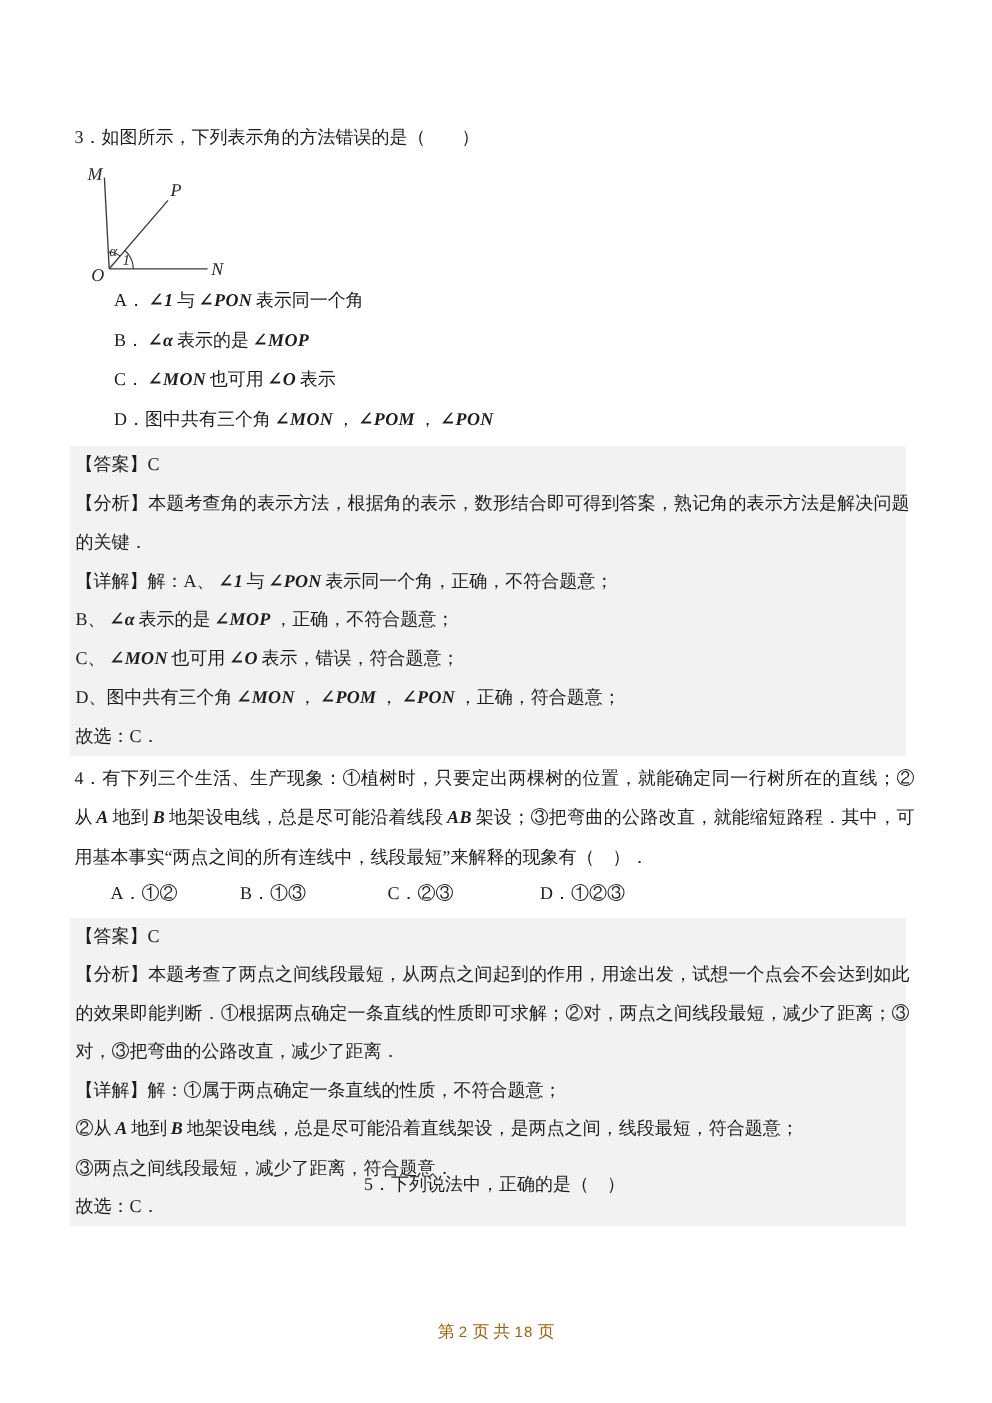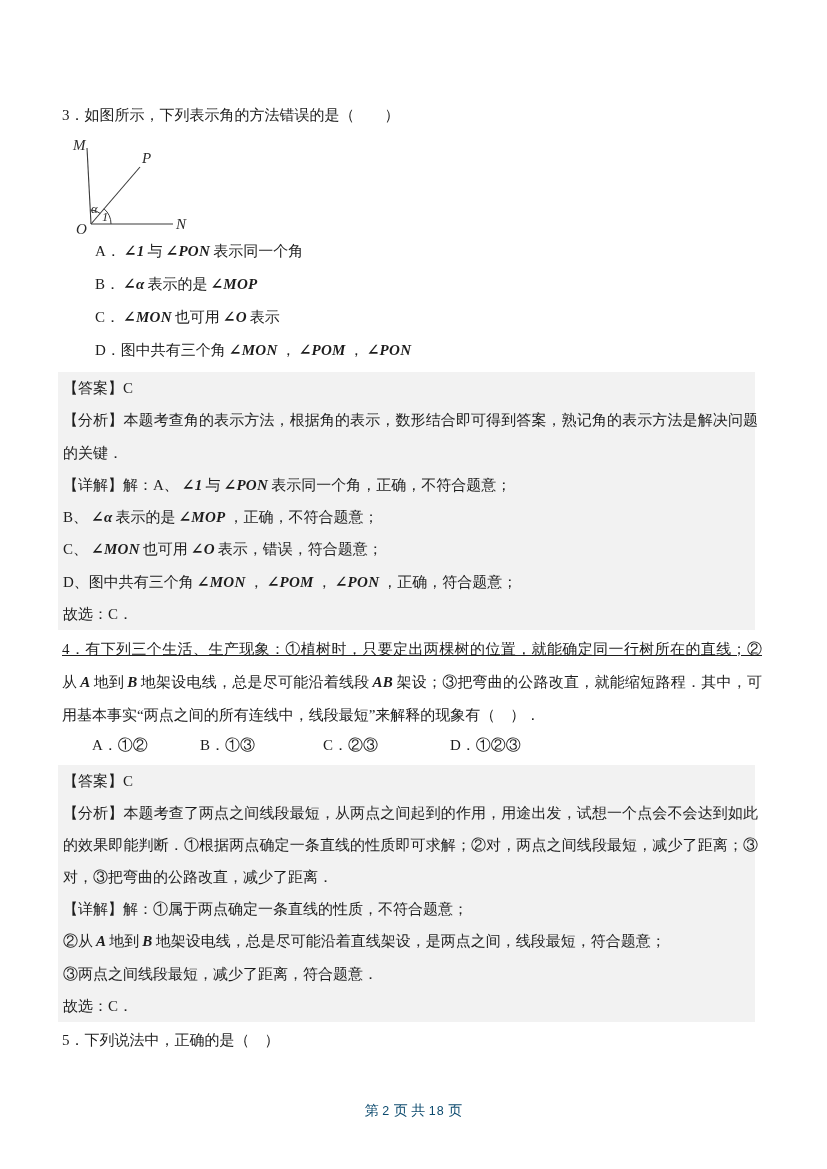--- a/index.html
+++ b/index.html
@@ -51,21 +51,21 @@
   .options-row .opt { position:absolute; top:0; height:33px; line-height:33px; white-space:nowrap; }
   .figure-svg text {
     font-family:"Liberation Serif","DejaVu Serif",serif;
     fill:#2a2a2a;
   }
   .fig-point { font-style:italic; font-size:15px; }
   .fig-angle { font-style:italic; font-size:12.5px; }
   .footer-line {
     width:827px; text-align:center;
     height:33px; line-height:33px;
-    font-size:14px; color:#0c4a6e;
+    font-size:14px; color:#a16207;
   }
 </style>
 </head>
 <body>
 
 <div class="page">
 
   <div class="abs line" style="left:62px; top:99px; width:700px;"><span class="seg">3．如图所示，下列表示角的方法错误的是（　　）</span></div>
 
   <svg class="abs figure-svg" style="left:58px; top:130px;" width="140" height="108" viewBox="0 0 140 108">
@@ -94,21 +94,21 @@
     <div class="gline1 gfill"><span class="seg">【分析】本题考查角的表示方法，根据角的表示，数形结合即可得到答案，熟记角的表示方法是解决问题</span></div>
     <div class="gline1"><span class="seg">的关键．</span></div>
     <div class="gline1"><span class="seg">【详解】解：A、</span><span class="seg seg-math">∠1</span><span class="seg">与</span><span class="seg seg-math">∠PON</span><span class="seg">表示同一个角，正确，不符合题意；</span></div>
     <div class="gline1"><span class="seg">B、</span><span class="seg seg-math">∠α</span><span class="seg">表示的是</span><span class="seg seg-math">∠MOP</span><span class="seg">，正确，不符合题意；</span></div>
     <div class="gline1"><span class="seg">C、</span><span class="seg seg-math">∠MON</span><span class="seg">也可用</span><span class="seg seg-math">∠O</span><span class="seg">表示，错误，符合题意；</span></div>
     <div class="gline1"><span class="seg">D、图中共有三个角</span><span class="seg seg-math">∠MON</span><span class="seg">，</span><span class="seg seg-math">∠POM</span><span class="seg">，</span><span class="seg seg-math">∠PON</span><span class="seg">，正确，符合题意；</span></div>
     <div class="gline1"><span class="seg">故选：C．</span></div>
   </div>
 
   <div class="abs" style="left:62px; top:633px; width:700px;">
-    <div class="line fill" style="width:700px;text-decoration:underline;"><span class="seg">4．有下列三个生活、生产现象：①植树时，只要定出两棵树的位置，就能确定同一行树所在的直线；②</span></div>
+    <div class="line fill" style="width:700px;"><span class="seg">4．有下列三个生活、生产现象：①植树时，只要定出两棵树的位置，就能确定同一行树所在的直线；②</span></div>
     <div class="line fill" style="width:700px;"><span class="seg">从</span><span class="seg seg-math">A</span><span class="seg">地到</span><span class="seg seg-math">B</span><span class="seg">地架设电线，总是尽可能沿着线段</span><span class="seg seg-math">AB</span><span class="seg">架设；③把弯曲的公路改直，就能缩短路程．其中，可</span></div>
     <div class="line"><span class="seg">用基本事实“两点之间的所有连线中，线段最短”来解释的现象有（　）．</span></div>
   </div>
 
   <div class="abs options-row" style="left:0; top:729px; width:827px;">
     <span class="opt" style="left:92px;"><span class="seg">A．①②</span></span>
     <span class="opt" style="left:200px;"><span class="seg">B．①③</span></span>
     <span class="opt" style="left:323px;"><span class="seg">C．②③</span></span>
     <span class="opt" style="left:450px;"><span class="seg">D．①②③</span></span>
   </div>
@@ -117,17 +117,17 @@
     <div class="gline2"><span class="seg">【答案】C</span></div>
     <div class="gline2 gfill"><span class="seg">【分析】本题考查了两点之间线段最短，从两点之间起到的作用，用途出发，试想一个点会不会达到如此</span></div>
     <div class="gline2 gfill"><span class="seg">的效果即能判断．①根据两点确定一条直线的性质即可求解；②对，两点之间线段最短，减少了距离；③</span></div>
     <div class="gline2"><span class="seg">对，③把弯曲的公路改直，减少了距离．</span></div>
     <div class="gline2"><span class="seg">【详解】解：①属于两点确定一条直线的性质，不符合题意；</span></div>
     <div class="gline2"><span class="seg">②从</span><span class="seg seg-math">A</span><span class="seg">地到</span><span class="seg seg-math">B</span><span class="seg">地架设电线，总是尽可能沿着直线架设，是两点之间，线段最短，符合题意；</span></div>
     <div class="gline2"><span class="seg">③两点之间线段最短，减少了距离，符合题意．</span></div>
     <div class="gline2"><span class="seg">故选：C．</span></div>
   </div>
 
-  <div class="abs line" style="left:62px; top:1024px; width:700px;"><span class="seg">5．下列说法中，正确的是（　）</span></div>
+  <div class="abs line" style="left:62px; top:972px; width:700px;text-align:center;"><span class="seg">5．下列说法中，正确的是（　）</span></div>
 
   <div class="abs footer-line" style="left:0; top:1094px;"><span class="seg">第 </span><span class="seg seg-num">2</span><span class="seg"> 页 共 </span><span class="seg seg-num">18</span><span class="seg"> 页</span></div>
 
 </div>
 
 </body></html>

